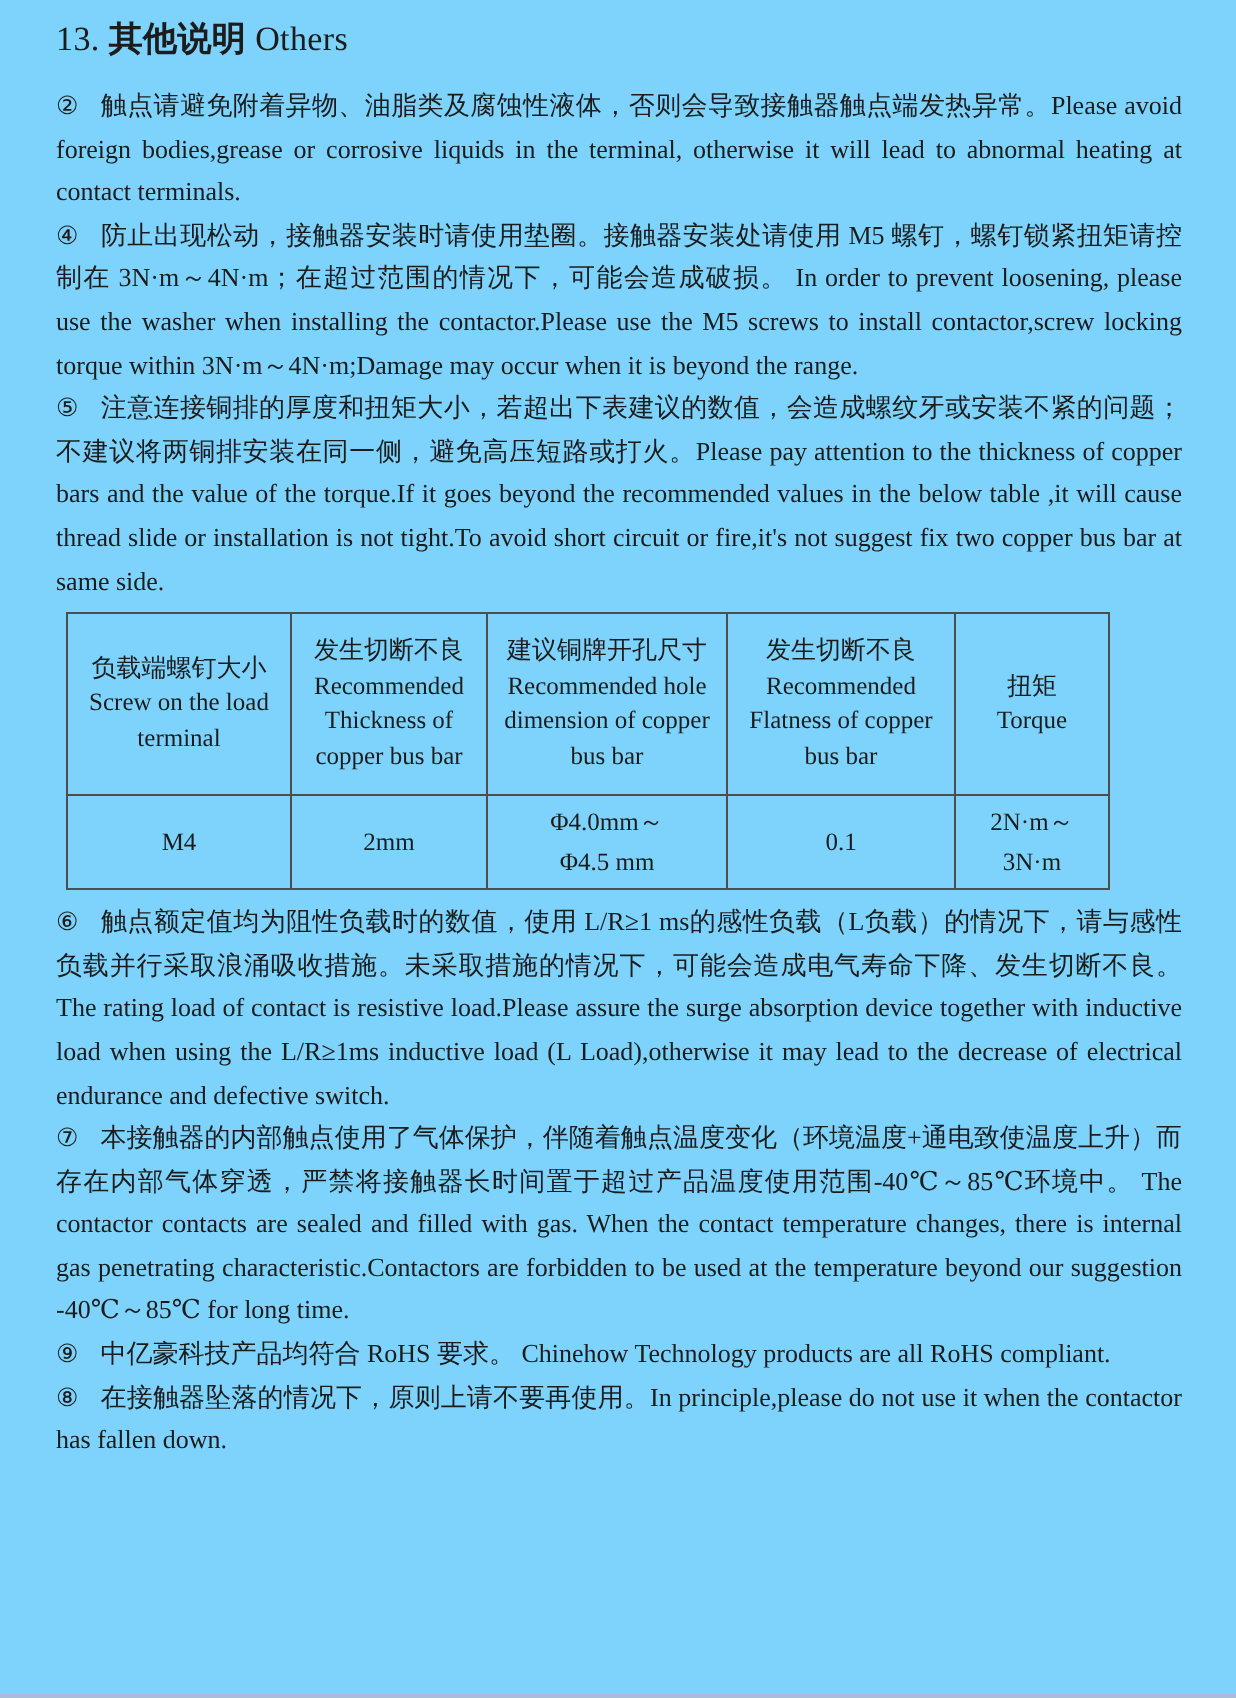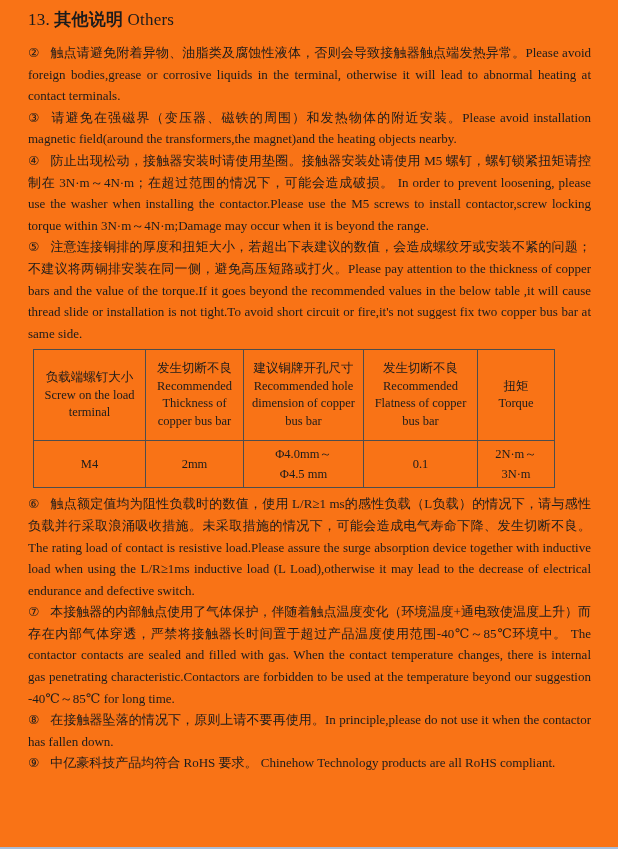--- a/index.html
+++ b/index.html
@@ -1,21 +1,21 @@
 <!DOCTYPE html>
 <html><head>
 <meta charset="utf-8">
 <style>
   html, body { margin: 0; padding: 0; background: #ffffff; }
   .page {
     position: relative;
     width: 618px;
     height: 849px;
     box-sizing: border-box;
-    background: #f97316;
+    background: #7dd3fc;
     color: #1c1c1c;
     font-family: "Liberation Serif", "DejaVu Serif", serif;
     padding: 6px 27px 0 28px;
     overflow: hidden;
   }
   .title {
     font-size: 17px;
     font-weight: normal;
     margin: 2px 0 11px 0;
     letter-spacing: 0.2px;
@@ -66,21 +66,20 @@
   }
 </style>
 </head>
 <body>
 
 <div class="page">
 
   <h1 class="title"><span>13.</span> <span class="zh">其他说明</span> <span>Others</span></h1>
 
   <p class="item"><span class="circ">②</span><span>触点请避免附着异物、油脂类及腐蚀性液体，否则会导致接触器触点端发热异常。Please avoid foreign bodies,grease or corrosive liquids in the terminal, otherwise it will lead to abnormal heating at contact terminals.</span></p>
-  <p class="item"><span class="circ">③</span><span>请避免在强磁界（变压器、磁铁的周围）和发热物体的附近安装。Please avoid installation magnetic field(around the transformers,the magnet)and the heating objects nearby.</span></p>
   <p class="item"><span class="circ">④</span><span>防止出现松动，接触器安装时请使用垫圈。接触器安装处请使用 M5 螺钉，螺钉锁紧扭矩请控制在 3N·m～4N·m；在超过范围的情况下，可能会造成破损。 In order to prevent loosening, please use the washer when installing the contactor.Please use the M5 screws to install contactor,screw locking torque within 3N·m～4N·m;Damage may occur when it is beyond the range.</span></p>
   <p class="item"><span class="circ">⑤</span><span>注意连接铜排的厚度和扭矩大小，若超出下表建议的数值，会造成螺纹牙或安装不紧的问题；不建议将两铜排安装在同一侧，避免高压短路或打火。Please pay attention to the thickness of copper bars and the value of the torque.If it goes beyond the recommended values in the below table ,it will cause thread slide or installation is not tight.To avoid short circuit or fire,it's not suggest fix two copper bus bar at same side.</span></p>
 
   <table class="spec-table">
     <colgroup>
       <col style="width:112px">
       <col style="width:98px">
       <col style="width:120px">
       <col style="width:114px">
       <col style="width:77px">
@@ -119,17 +118,17 @@
       <td class="two-line">
         <span>2N·m～</span>
         <span>3N·m</span>
       </td>
     </tr>
   </tbody>
     </table>
 
   <p class="item"><span class="circ">⑥</span><span>触点额定值均为阻性负载时的数值，使用 L/R≥1 ms的感性负载（L负载）的情况下，请与感性负载并行采取浪涌吸收措施。未采取措施的情况下，可能会造成电气寿命下降、发生切断不良。The rating load of contact is resistive load.Please assure the surge absorption device together with inductive load when using the L/R≥1ms inductive load (L Load),otherwise it may lead to the decrease of electrical endurance and defective switch.</span></p>
   <p class="item"><span class="circ">⑦</span><span>本接触器的内部触点使用了气体保护，伴随着触点温度变化（环境温度+通电致使温度上升）而存在内部气体穿透，严禁将接触器长时间置于超过产品温度使用范围-40℃～85℃环境中。 The contactor contacts are sealed and filled with gas. When the contact temperature changes, there is internal gas penetrating characteristic.Contactors are forbidden to be used at the temperature beyond our suggestion -40℃～85℃ for long time.</span></p>
+  <p class="item"><span class="circ">⑨</span><span>中亿豪科技产品均符合 RoHS 要求。 Chinehow Technology products are all RoHS compliant.</span></p>
   <p class="item"><span class="circ">⑧</span><span>在接触器坠落的情况下，原则上请不要再使用。In principle,please do not use it when the contactor has fallen down.</span></p>
-  <p class="item"><span class="circ">⑨</span><span>中亿豪科技产品均符合 RoHS 要求。 Chinehow Technology products are all RoHS compliant.</span></p>
 
   <div class="bottom-rule"></div>
 </div>
 
 </body></html>

